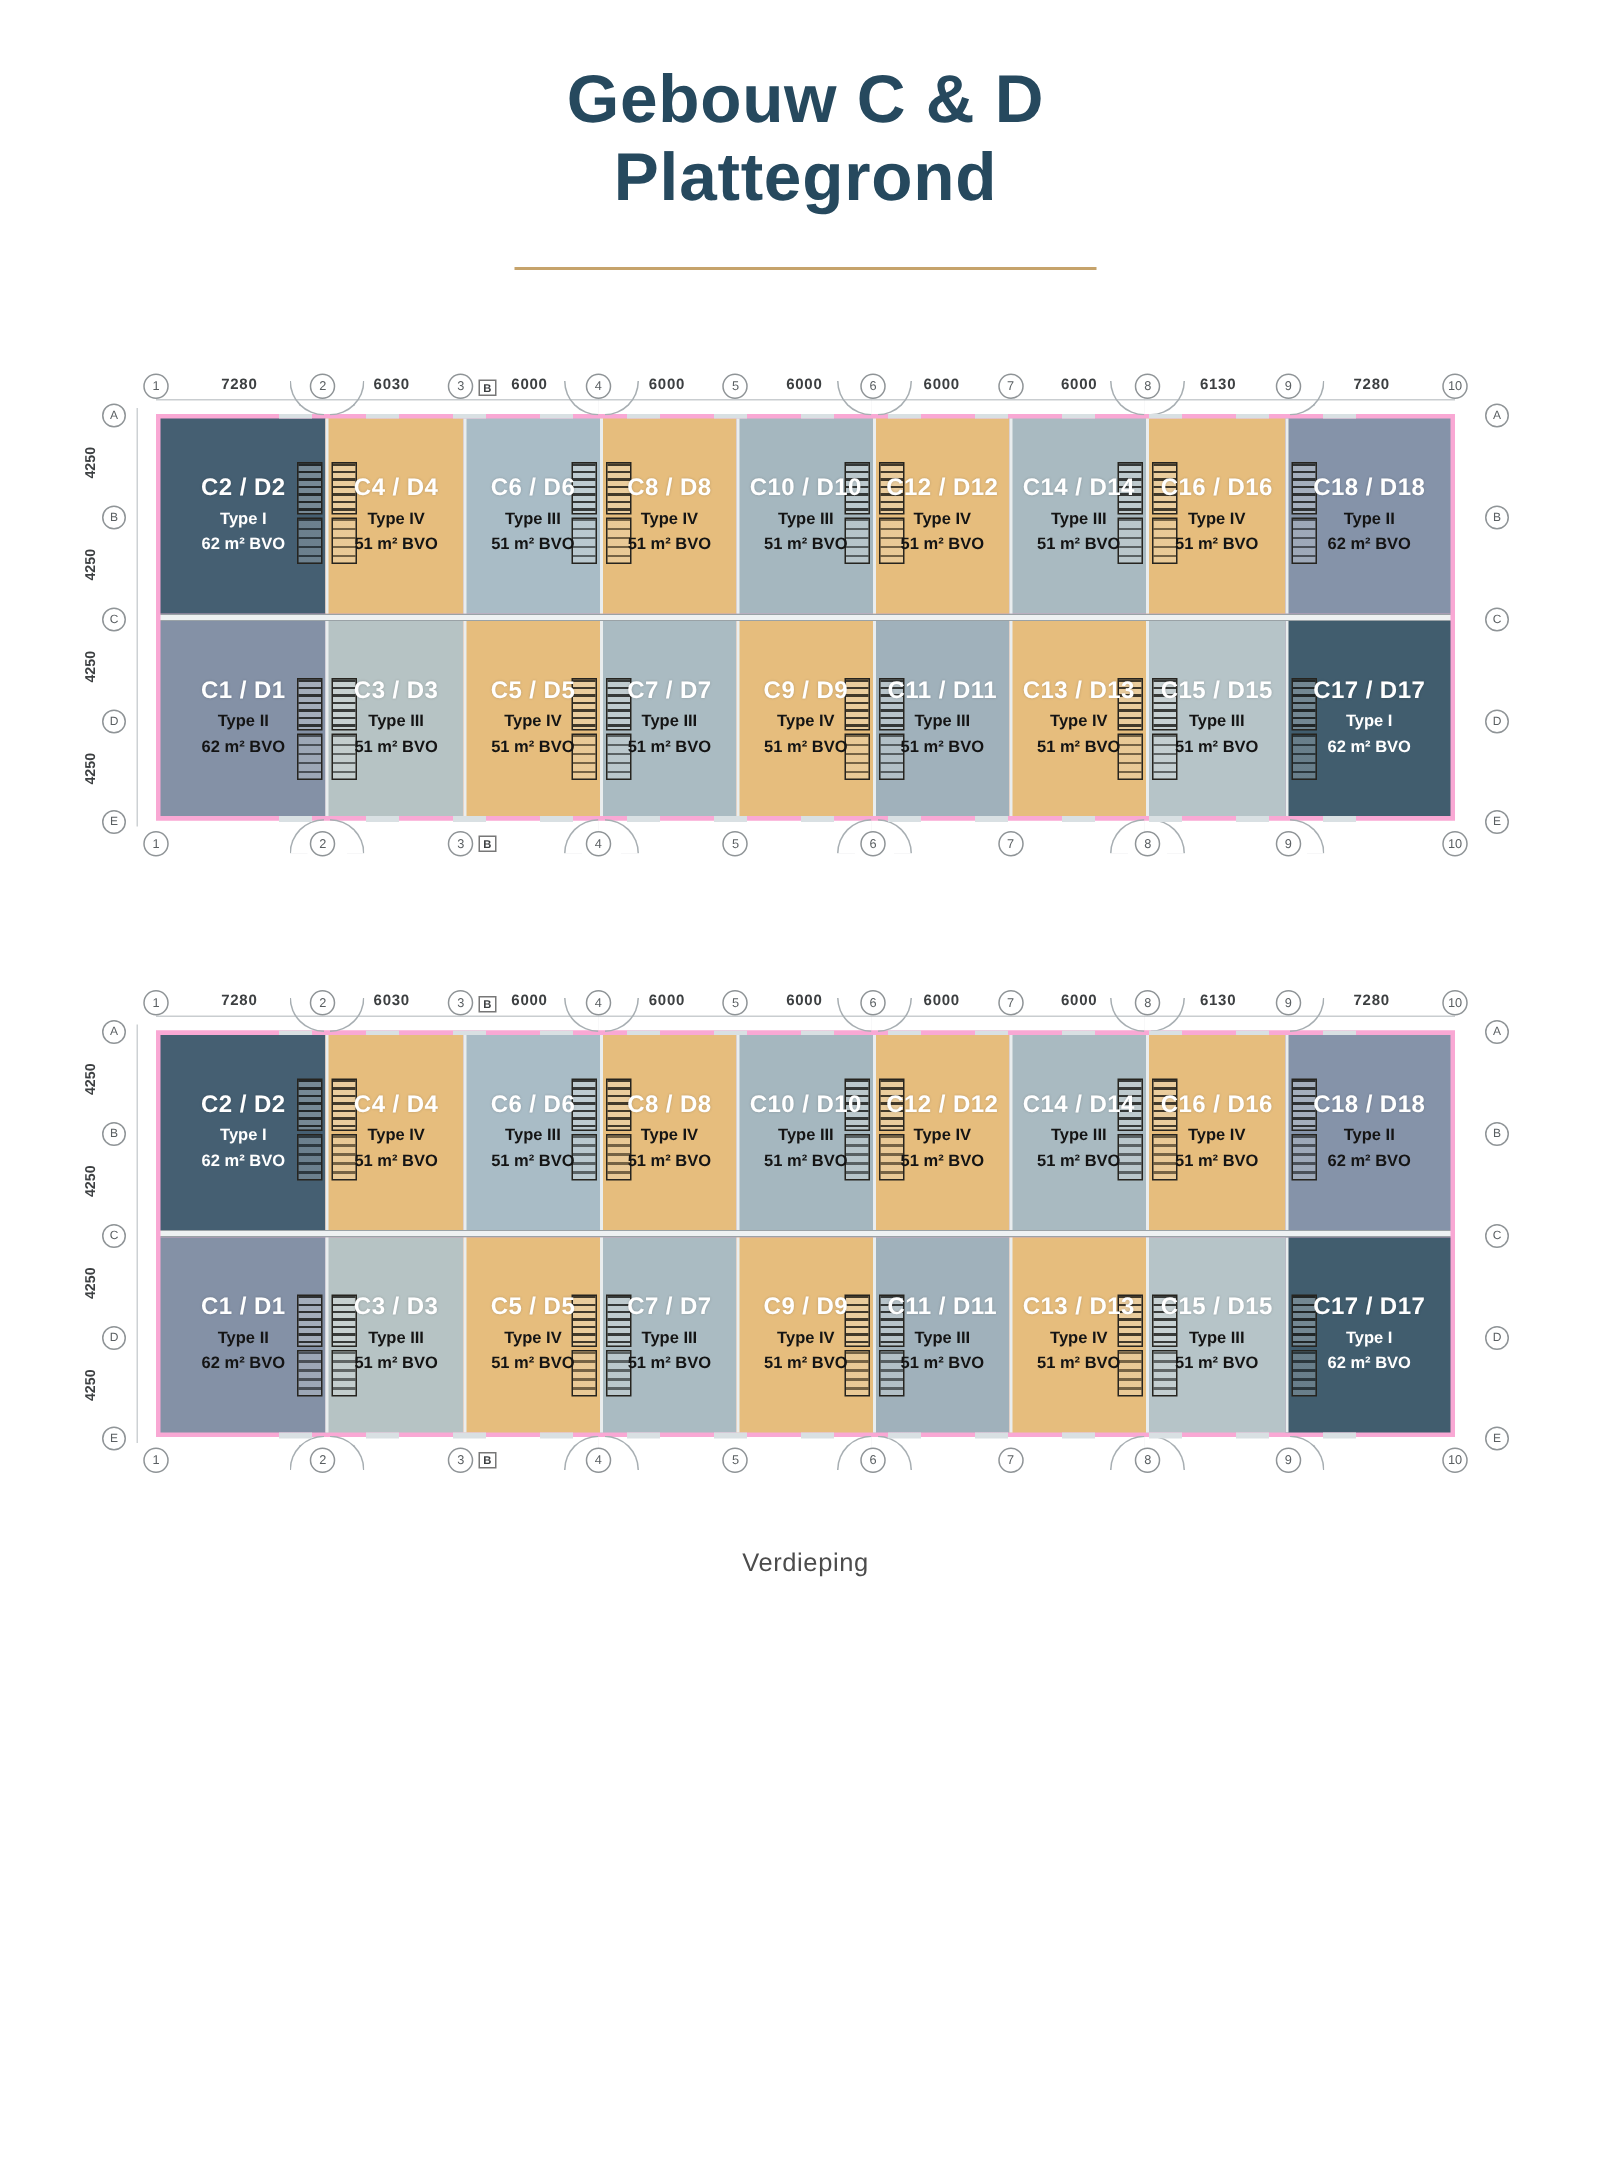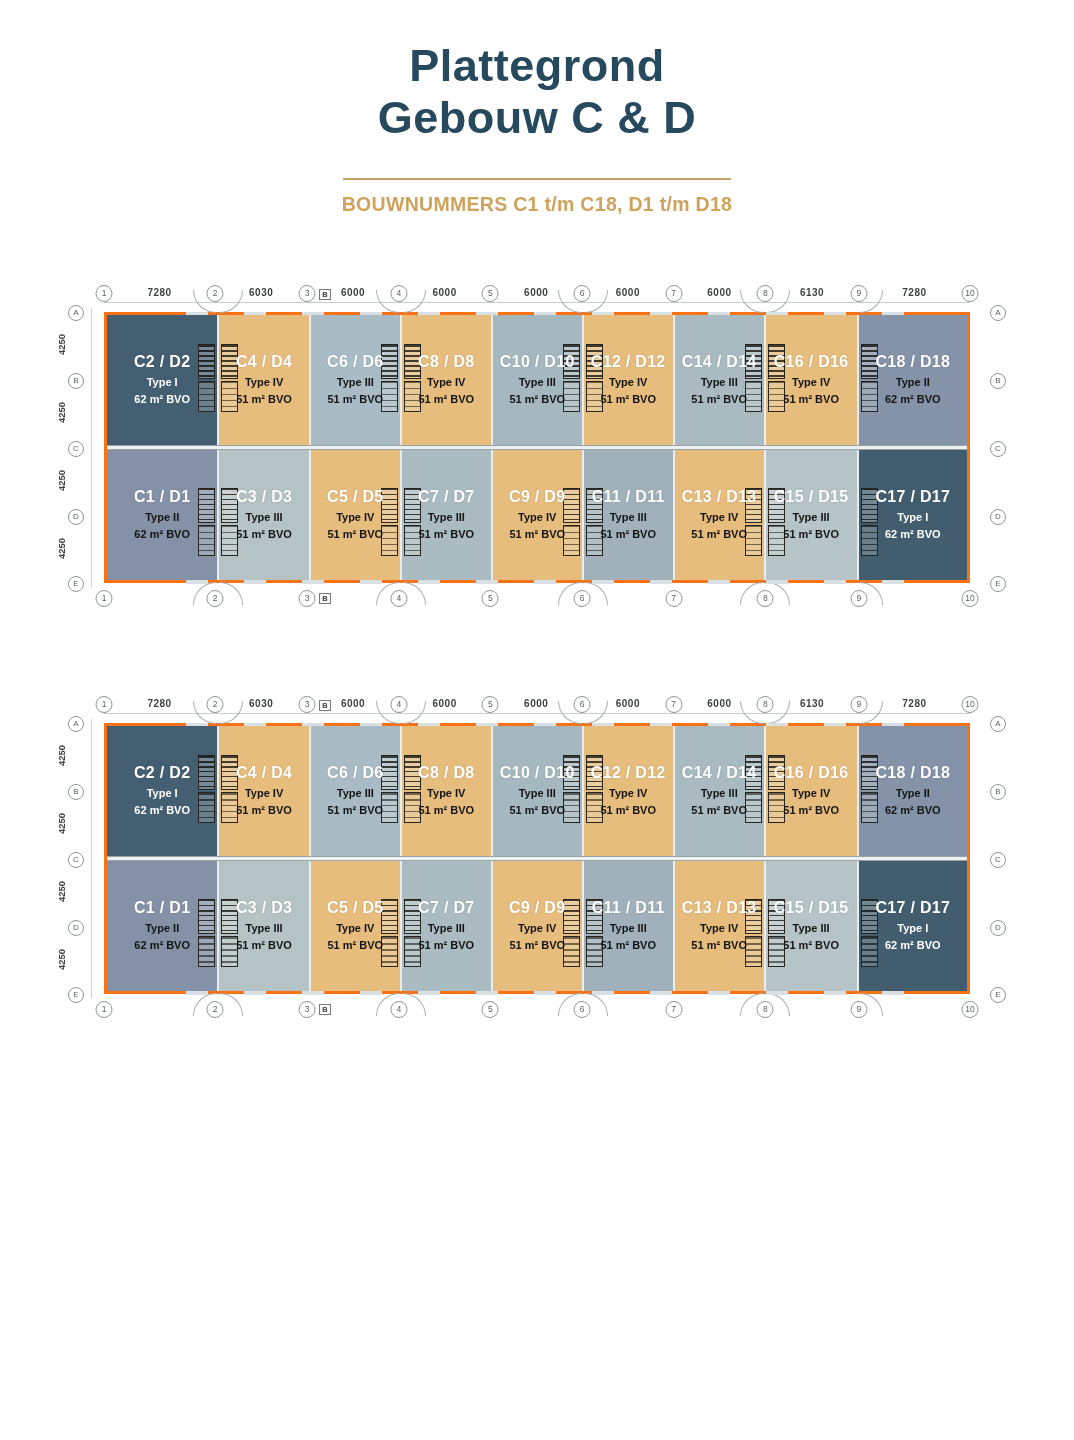--- a/index.html
+++ b/index.html
@@ -42,21 +42,21 @@
   .ruler-v.left .lmark{right:20px;}
   .ruler-v.right .lmark{left:20px;}
   .vline{position:absolute;top:-4px;bottom:-4px;width:1px;background:#cdd1d4;}
   .ruler-v.left .vline{right:12px;}
   .htick{position:absolute;width:9px;height:1px;background:#8f9497;}
   .ruler-v.left .htick{right:24px;}
   .ruler-v.right .htick{left:24px;}
   .rot{position:absolute;width:30px;text-align:center;font-size:9.5px;font-weight:600;
        color:#3c3f41;transform:rotate(-90deg);right:28px;}
 
-  .plan-area{flex:1;position:relative;border:3px solid #f97316;background:#f9a8d4;}
+  .plan-area{flex:1;position:relative;border:3px solid #f9a8d4;background:#f9a8d4;}
   .urow{display:grid;height:130px;}
   .middivider{height:5px;background:linear-gradient(#9aa2a6 0 1px,#eef1f2 1px 4px,#9aa2a6 4px 5px);}
   .unit{position:relative;display:flex;align-items:center;justify-content:center;}
   .unit.sep{border-left:2.5px solid #e9edee;}
   .utext{text-align:center;z-index:3;position:relative;}
   .uid{font-size:16px;font-weight:700;color:#ffffff;margin-bottom:3px;letter-spacing:.3px;
        text-shadow:0 0 2px rgba(0,0,0,.18);}
   .um{font-size:11px;font-weight:700;color:#141414;line-height:1.5;}
   .um.white{color:#ffffff;}
 
@@ -84,26 +84,25 @@
   .wallwin.wbot{bottom:-3.5px;}
 
   .plan-caption{text-align:center;margin-top:46px;font-size:17px;color:#4c4c4c;letter-spacing:.4px;}
 </style>
 </head>
 <body>
 
 <header>
 
   <h1 class="page-title" style="margin-bottom:0;">
+    <div>Gebouw C &amp; D</div>
     <div>Plattegrond</div>
-    <div>Gebouw C &amp; D</div>
   </h1>
 
   <div class="divider" style="background:#c6a36b;"></div>
-  <div class="subtitle" style="color:#cfa35c;">BOUWNUMMERS C1 t/m C18, D1 t/m D18</div>
 </header>
 
 <main id="plans-root">
     <section class="plan-wrap first">
       <div class="ruler-h ruler-top">
         <div class="hline"></div>
         <div class="dimlabel" style="left: 6.41749%;">7280</div>
         <div class="dimlabel" style="left: 18.1506%;">6030</div>
         <div class="dimlabel" style="left: 28.7553%;">6000</div>
         <div class="dimlabel" style="left: 39.3336%;">6000</div>
@@ -680,14 +679,15 @@
         <div class="gmark" style="left: 23.4661%;">3</div>
         <div class="gmark" style="left: 34.0444%;">4</div>
         <div class="gmark" style="left: 44.6227%;">5</div>
         <div class="gmark" style="left: 55.201%;">6</div>
         <div class="gmark" style="left: 65.7793%;">7</div>
         <div class="gmark" style="left: 76.3575%;">8</div>
         <div class="gmark" style="left: 87.165%;">9</div>
         <div class="gmark" style="left: 100%;">10</div>
         <div class="secmark" style="left: calc(23.4661% + 12px);">B</div>
       </div>
+      <div class="plan-caption">Verdieping</div>
     </section>
   </main>
 
 </body></html>

